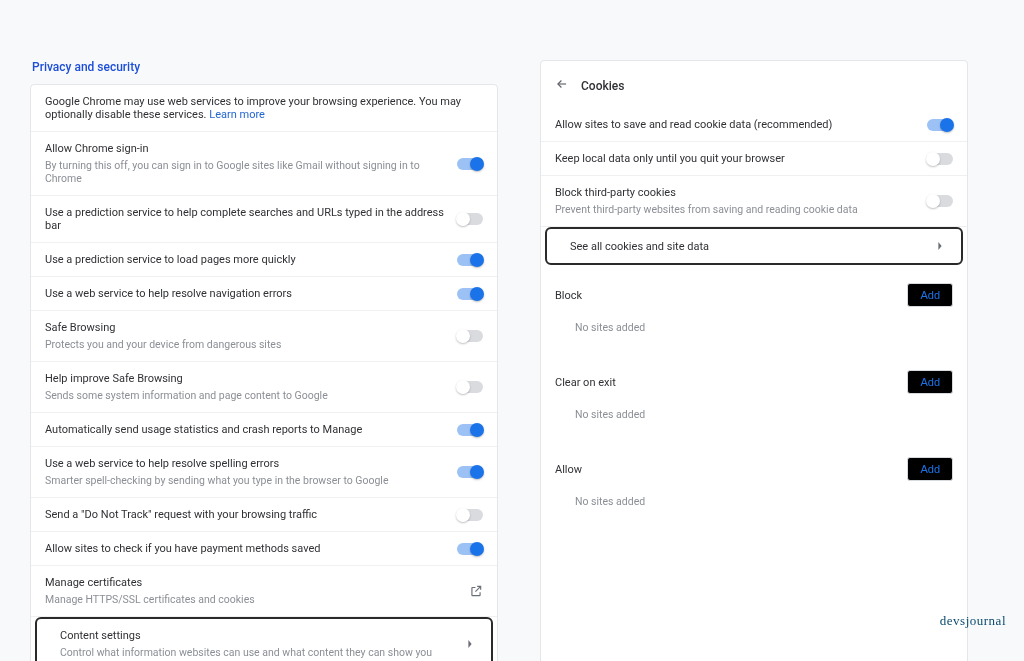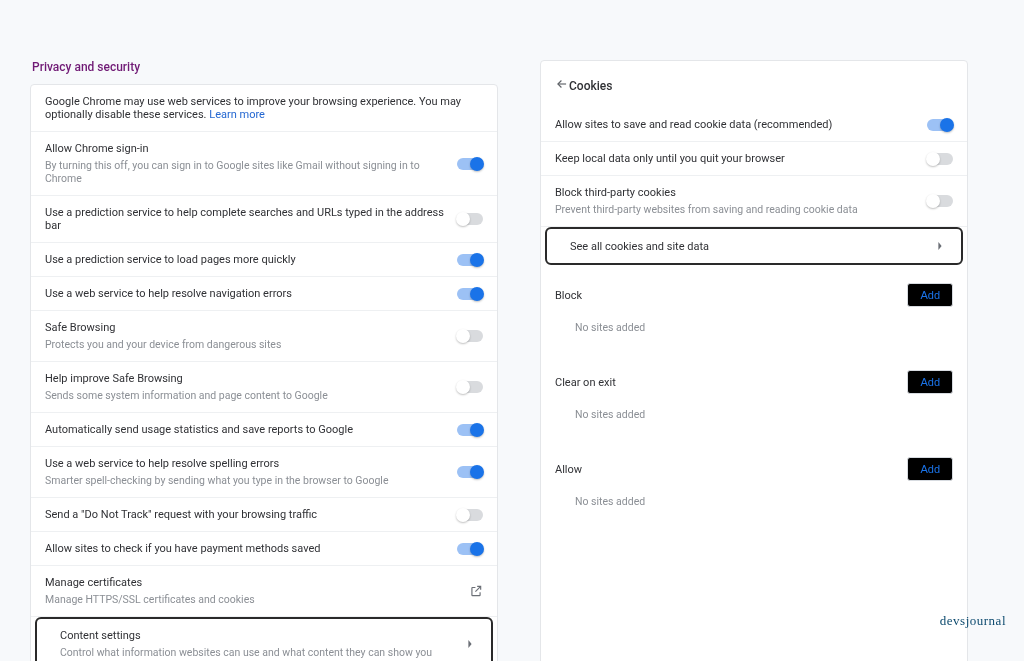--- a/index.html
+++ b/index.html
@@ -22,21 +22,21 @@
   .left-panel {
     left: 30px;
     top: 60px;
     width: 468px;
   }
   .left-header {
     position: absolute;
     left: 32px;
     top: 60px;
     font-size: 12px;
-    color: #701a75;
+    color: #1d4ed8;
     font-weight: 500;
   }
   .left-panel { top: 84px; }
   .right-panel {
     left: 540px;
     top: 60px;
     width: 428px;
     padding-bottom: 180px;
   }
   .row {
@@ -69,21 +69,21 @@
     color: #6b6f76;
   }
   .chevron-icon svg { width: 6px; height: 8px; }
   .highlighted {
     border: 2px solid #2a2a2a;
     border-radius: 6px;
     margin: 0 4px;
     padding-left: 23px;
   }
   .cookies-header {
-    display: flex; align-items: center; 
+    display: flex; align-items: center; gap: 12px;
     padding: 16px 14px 14px 14px;
   }
   .back-icon svg { width: 14px; height: 14px; }
   .back-icon { color: #5f6368; }
   .cookies-title { font-size: 12px; color: #303135; font-weight: 500; }
   .section-row {
     display: flex; align-items: center; justify-content: space-between;
     padding: 10px 14px 6px 14px;
     margin-top: 8px;
   }
@@ -155,21 +155,21 @@
   <div class="row">
     <div class="txt">
       <div class="title">Help improve Safe Browsing</div>
       <div class="subtitle">Sends some system information and page content to Google</div>
     </div>
     <div class="toggle off"></div>
   </div>
 
   <div class="row">
     <div class="txt">
-        <div class="title">Automatically send usage statistics and save reports to Google</div>
+        <div class="title">Automatically send usage statistics and crash reports to Manage</div>
       </div>
     <div class="toggle on"></div>
   </div>
 
   <div class="row">
     <div class="txt">
       <div class="title">Use a web service to help resolve spelling errors</div>
       <div class="subtitle">Smarter spell-checking by sending what you type in the browser to Google</div>
     </div>
     <div class="toggle on"></div>

